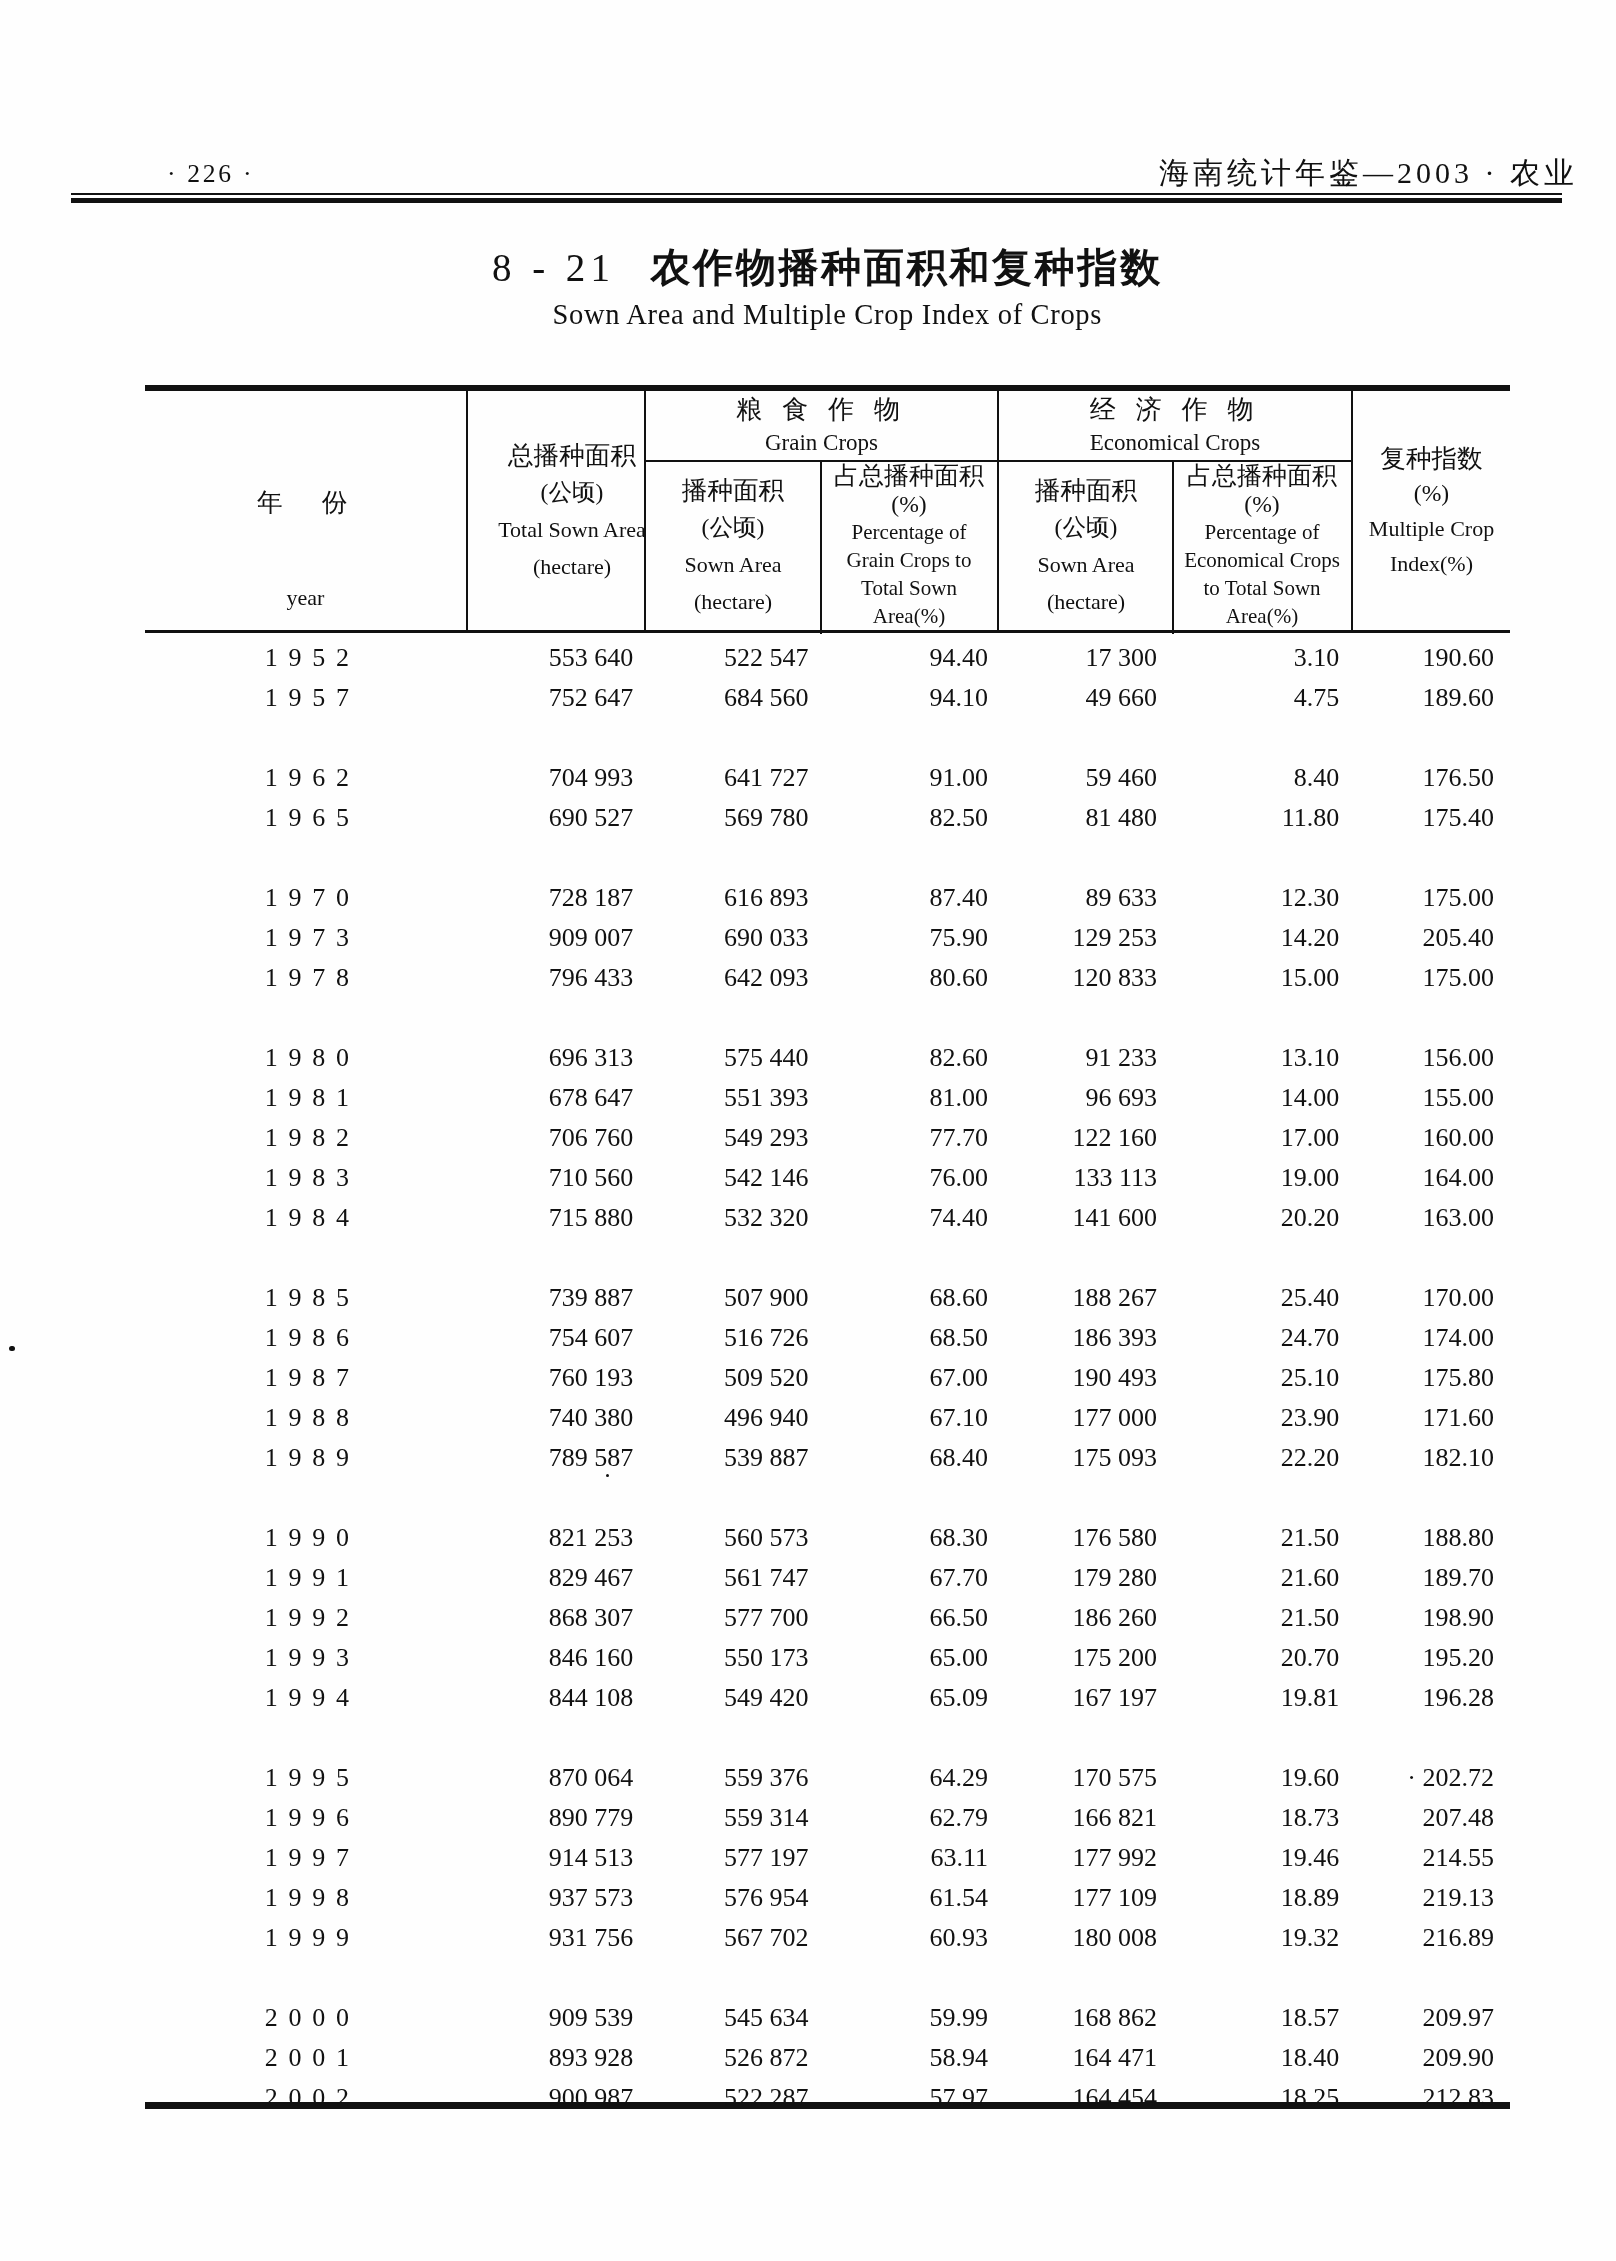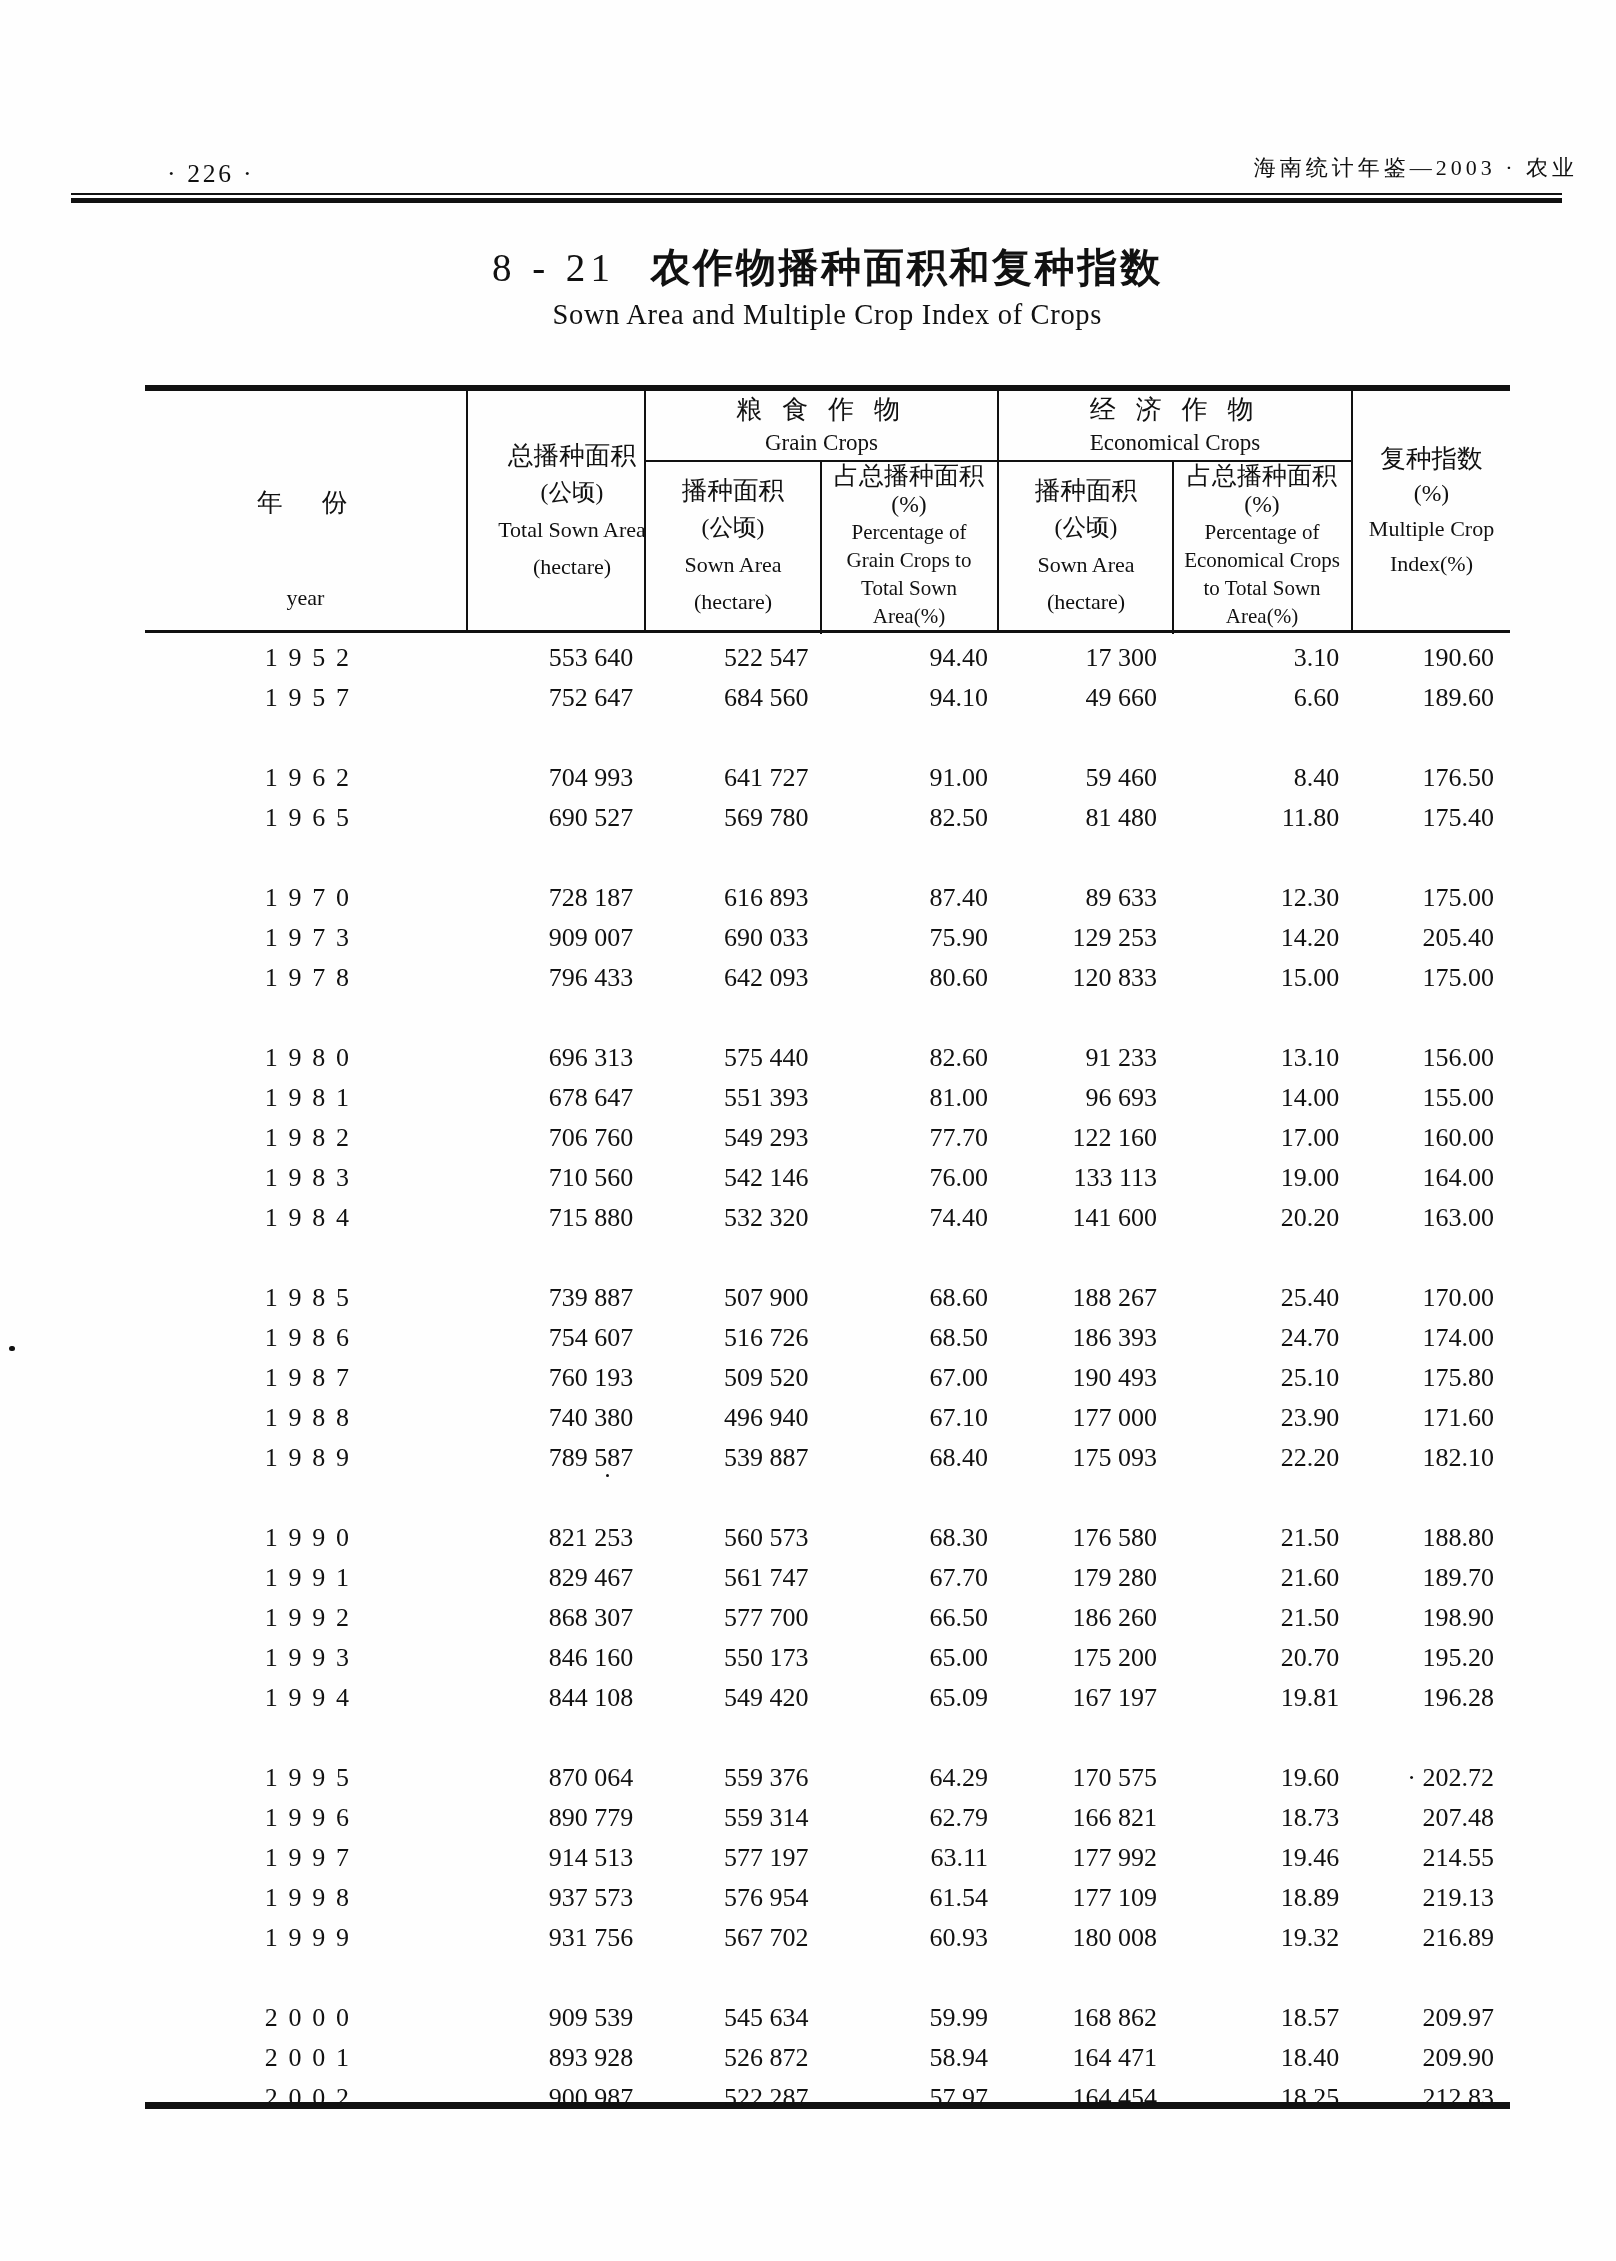--- a/index.html
+++ b/index.html
@@ -1,21 +1,21 @@
 <!DOCTYPE html>
 <html style="font-size:10.8px"><head>
 <meta charset="utf-8">
 <style>
   html,body{margin:0;padding:0;background:#888;}
   .page{position:relative;width:1617px;height:2261px;background:#fefefe;
         font-family:"Liberation Serif", serif;color:#111;overflow:hidden;padding-left:16px;}
 
   
   .pagenum{position:absolute;left:167px;top:159px;font-size:25.6px;letter-spacing:2.7px;}
-  .booktitle{position:absolute;right:55px;top:153px;font-size:22px;letter-spacing:4px;margin-left:44px;}
+  .booktitle{position:absolute;right:55px;top:153px;font-size:30px;letter-spacing:4px;margin-left:44px;}
   .rule1{position:absolute;left:71px;top:193px;width:1491px;height:2px;background:#111;}
   .rule2{position:absolute;left:71px;top:198px;width:1491px;height:5.4px;background:#111;}
 
   
   .titleband{position:absolute;left:145px;top:240px;width:1365px;text-align:center;}
   .title-num{font-size:39px;letter-spacing:5.4px;margin-right:35px;}
   .title-zh{font-size:40px;font-weight:bold;letter-spacing:2.7px;font-family:"Liberation Serif",serif;}
   .subtitleband{position:absolute;left:145px;top:297px;width:1365px;text-align:center;}
   .subtitle{display:inline-block;font-size:30px;transform:scaleX(.95);letter-spacing:0.7px;}
 
@@ -147,21 +147,21 @@
         <div class="tcell c4">17 300</div>
         <div class="tcell c5">3.10</div>
         <div class="tcell c6">190.60</div>
       </div>
       <div class="trow">
         <div class="tcell c0">1957</div>
         <div class="tcell c1">752 647</div>
         <div class="tcell c2">684 560</div>
         <div class="tcell c3">94.10</div>
         <div class="tcell c4">49 660</div>
-        <div class="tcell c5">6.60</div>
+        <div class="tcell c5">4.75</div>
         <div class="tcell c6">189.60</div>
       </div>
       <div class="trow"></div>
       <div class="trow">
         <div class="tcell c0">1962</div>
         <div class="tcell c1">704 993</div>
         <div class="tcell c2">641 727</div>
         <div class="tcell c3">91.00</div>
         <div class="tcell c4">59 460</div>
         <div class="tcell c5">8.40</div>

